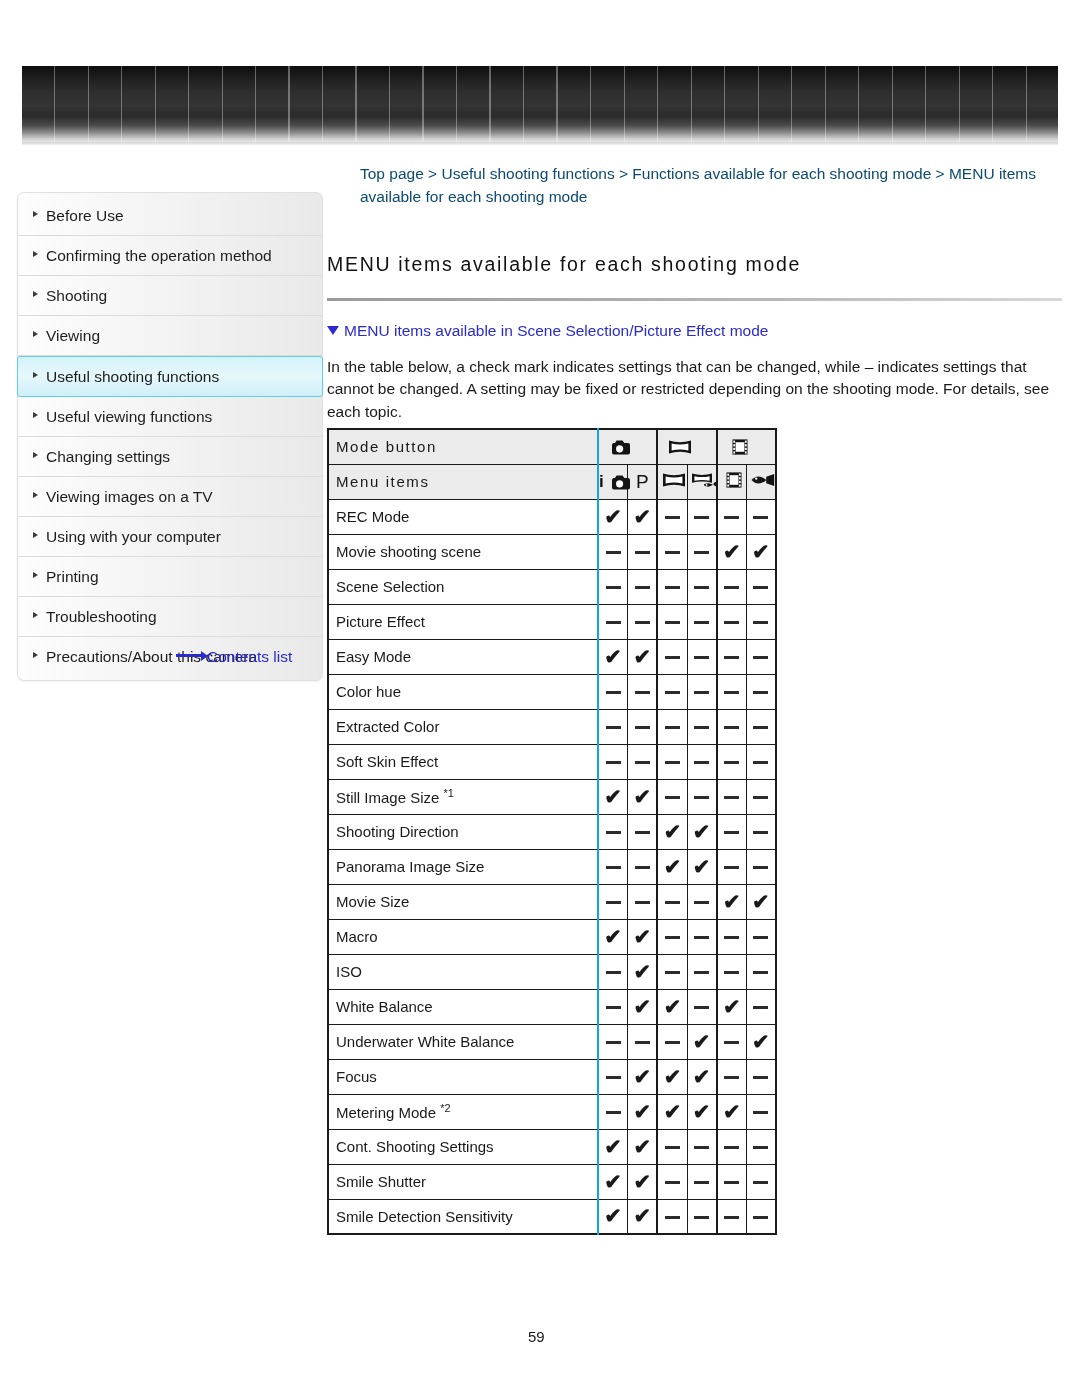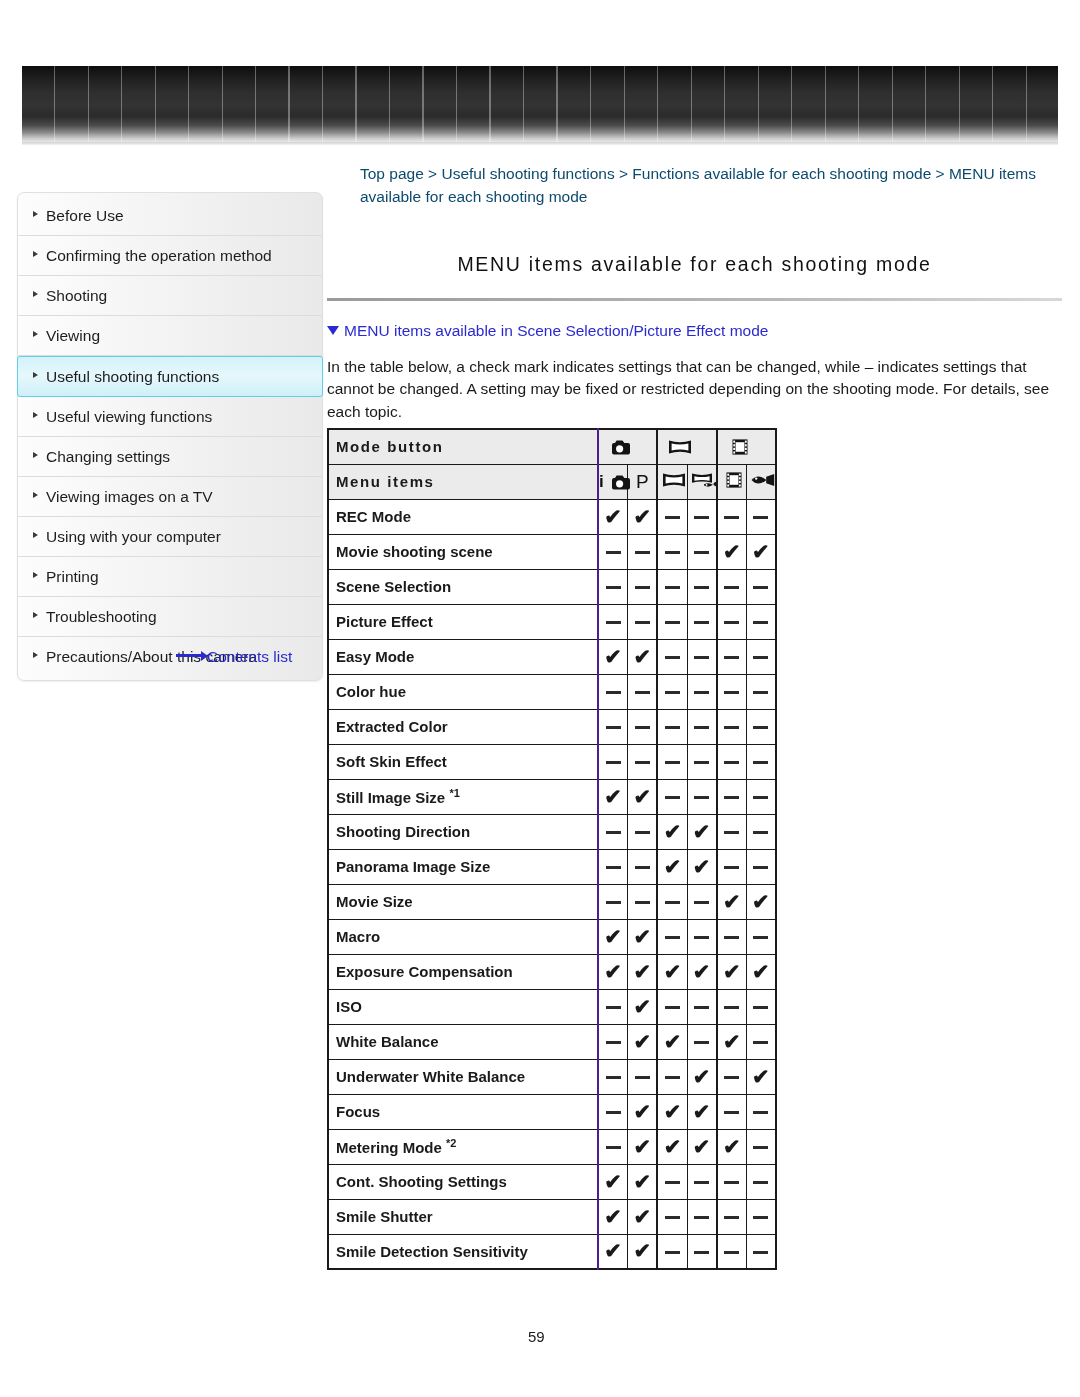--- a/index.html
+++ b/index.html
@@ -86,21 +86,21 @@
     width:0; height:0;
     border-left:7px solid #2a2ad0;
     border-top:5px solid transparent;
     border-bottom:5px solid transparent;
   }
 
   
   #main { position:absolute; left:327px; top:240px; width:735px; }
   #page-title {
     font-size:19.5px; letter-spacing:1.7px; color:#111;
-    padding-bottom:9px; font-weight:400;text-align:center;
+    padding-bottom:9px; font-weight:400;
   }
   #title-rule {
     height:3px; width:735px;
     background:linear-gradient(to right,#9a9a9a 0%,#b8b8b8 60%,#d8d8d8 100%);
     margin-bottom:21px;
   }
   #sub-link {
     font-size:15.5px; color:#2a2ad0; margin-bottom:11px; cursor:pointer;
   }
   #sub-link .tri {
@@ -128,23 +128,22 @@
     padding:0;
     text-align:center;
     vertical-align:middle;
     font-weight:400;
   }
   #mode-table .label-cell {
     text-align:left;
     padding-left:7px;
     font-size:15px;
     width:194px;
-    border-right:2px solid #4c1d95;
+    border-right:2px solid #0ea5e9;
     white-space:nowrap;
-    font-weight:bold;
   }
   #mode-table thead td { background:#ebebeb; }
   #mode-table thead .label-cell {
     font-size:15px; letter-spacing:1.6px;
   }
   #mode-table .col { width:42.6px; }
   .grp-end { border-right:2px solid #1a1a1a !important; }
   thead .hdr-row1 td { height:35px; }
   .mark { font-size:21px; line-height:1; font-weight:700; }
   .dash {
@@ -411,29 +410,20 @@
         <tr>
           <td class="label-cell"><span>Macro</span></td>
           <td class="col"><span class="mark">✔</span></td>
           <td class="col grp-end"><span class="mark">✔</span></td>
           <td class="col"><span class="dash"></span></td>
           <td class="col grp-end"><span class="dash"></span></td>
           <td class="col"><span class="dash"></span></td>
           <td class="col grp-end"><span class="dash"></span></td>
         </tr>
         <tr>
-          <td class="label-cell"><span>Exposure Compensation</span></td>
-          <td class="col"><span class="mark">✔</span></td>
-          <td class="col grp-end"><span class="mark">✔</span></td>
-          <td class="col"><span class="mark">✔</span></td>
-          <td class="col grp-end"><span class="mark">✔</span></td>
-          <td class="col"><span class="mark">✔</span></td>
-          <td class="col grp-end"><span class="mark">✔</span></td>
-        </tr>
-        <tr>
           <td class="label-cell"><span>ISO</span></td>
           <td class="col"><span class="dash"></span></td>
           <td class="col grp-end"><span class="mark">✔</span></td>
           <td class="col"><span class="dash"></span></td>
           <td class="col grp-end"><span class="dash"></span></td>
           <td class="col"><span class="dash"></span></td>
           <td class="col grp-end"><span class="dash"></span></td>
         </tr>
         <tr>
           <td class="label-cell"><span>White Balance</span></td>

